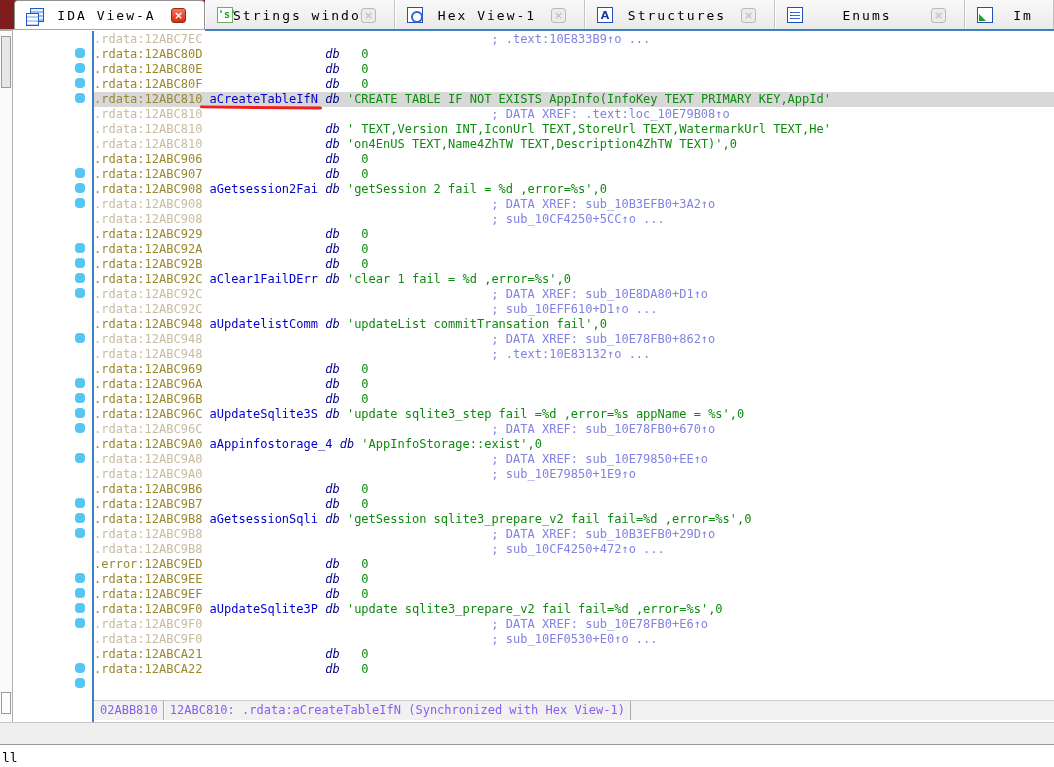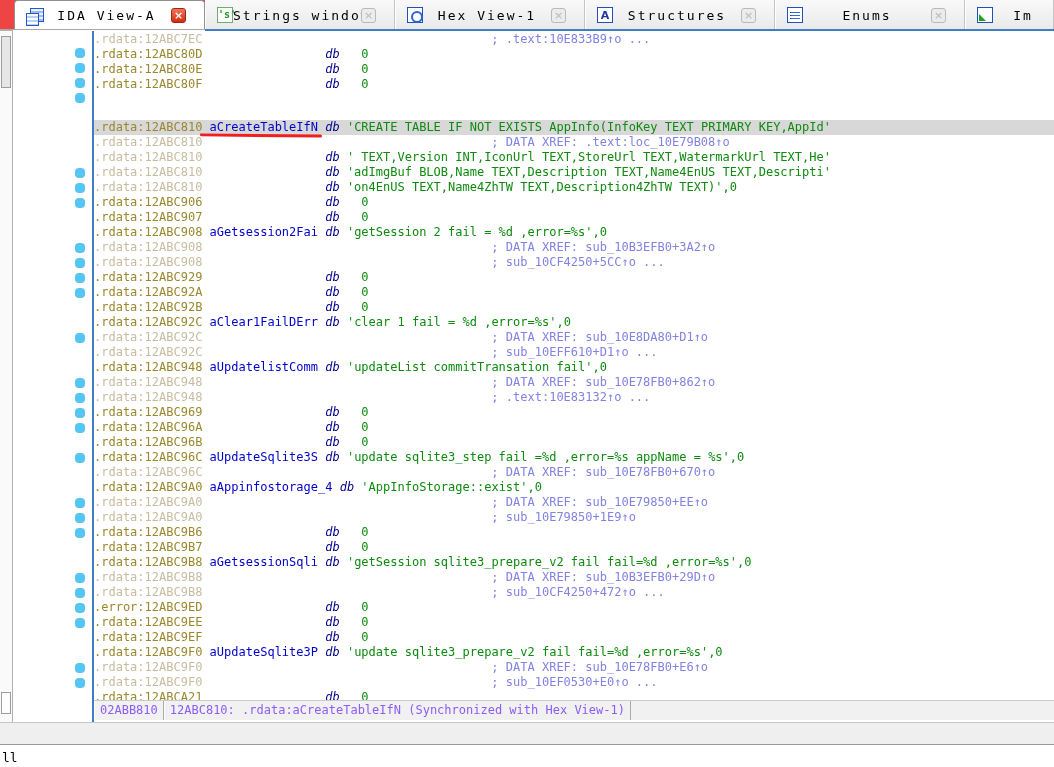--- a/index.html
+++ b/index.html
@@ -1,20 +1,20 @@
 <!DOCTYPE html>
 <html><head>
 <meta charset="utf-8">
 <style>
   * { margin:0; padding:0; box-sizing:border-box; }
   html,body { width:1054px; height:767px; background:#fff; overflow:hidden;
               font-family:"DejaVu Sans Mono", monospace; }
   
   .tabbar { position:absolute; left:0; top:0; width:1054px; height:30px;
-            background:#ef4444; border-bottom:1px solid #a9a9a9;
+            background:#7f1d1d; border-bottom:1px solid #a9a9a9;
             display:flex; padding-left:14px; overflow:hidden;justify-content:flex-end; }
   .tab { height:30px; display:flex; align-items:center;
          background:linear-gradient(#f9f9f9,#e9e9e9);
          border-right:1px solid #c4c4c4; border-left:1px solid #ffffff;
          position:relative; flex:0 0 auto; overflow:hidden; }
   .tab.active { background:#fff; border:1px solid #919191; border-bottom:none;
                 border-radius:4px 4px 0 0; z-index:3; }
   .tablabel { flex:1; text-align:center; font-size:13px; letter-spacing:2px; color:#000;
               white-space:nowrap; overflow:hidden; }
   .tabicon { width:16px; height:16px; margin-left:11px; position:relative; flex:0 0 16px; }
@@ -53,21 +53,21 @@
   .vbox   { position:absolute; left:1px; bottom:8px; width:10px; height:22px;
             background:#fdfdfd; border:1px solid #9c9c9c; }
   
   .pane { position:absolute; left:13px; top:30px; width:1041px; height:692px; background:#fff; }
   .bluev { position:absolute; left:79px; top:1px; width:2px; height:691px; background:#3e7ec2; }
   .blueh { position:absolute; left:192px; top:-1px; width:849px; height:2px; background:#3e7ec2; }
   .gutter { position:absolute; left:0; top:0; width:79px; height:692px; background:#fff; }
   .dot { position:absolute; left:62px; width:10px; height:10px; border-radius:4px; background:#55c6f2; }
   .listing { position:absolute; left:81px; top:2px; width:960px; }
   .row { height:15px; line-height:15px; white-space:pre; font-size:12px; color:#000; }
-  .row.hl { background:#d8d8d8;margin-top:28px; }
+  .row.hl { background:#d8d8d8; }
   .addr { color:#9a882e; }
   .addr.cont { color:#c8bca0; }
   .nm  { color:#0000cd; }
   .kw  { color:#00008b;font-style:italic; }
   .grn { color:#0e8a0e; }
   .cmt { color:#8282e2; }
   .nm.redline { position:relative; display:inline-block; }
   .nm.redline::after { content:''; position:absolute; left:-10px; right:-4px; bottom:-2px;
       height:3px; background:#f02020; border-radius:2px; transform:rotate(0.6deg); }
   
@@ -152,21 +152,20 @@
       <div class="dot" style="top: 648px;"></div>
     </div>
   <div class="listing" id="listing">
       <div class="row"><span class="addr cont">.rdata:12ABC7EC</span>                                        <span class="cmt">; .text:10E833B9↑o ...</span></div>
       <div class="row"><span class="addr">.rdata:12ABC80D</span>                 <span class="kw">db</span>   <span class="grn">0</span></div>
       <div class="row"><span class="addr">.rdata:12ABC80E</span>                 <span class="kw">db</span>   <span class="grn">0</span></div>
       <div class="row"><span class="addr">.rdata:12ABC80F</span>                 <span class="kw">db</span>   <span class="grn">0</span></div>
       <div class="row hl"><span class="addr">.rdata:12ABC810</span> <span class="nm redline">aCreateTableIfN</span> <span class="kw">db</span> <span class="grn">'CREATE TABLE IF NOT EXISTS AppInfo(InfoKey TEXT PRIMARY KEY,AppId'</span></div>
       <div class="row"><span class="addr cont">.rdata:12ABC810</span>                                        <span class="cmt">; DATA XREF: .text:loc_10E79B08↑o</span></div>
       <div class="row"><span class="addr cont">.rdata:12ABC810</span>                 <span class="kw">db</span> <span class="grn">' TEXT,Version INT,IconUrl TEXT,StoreUrl TEXT,WatermarkUrl TEXT,He'</span></div>
-      <div class="row"><span class="addr cont">.rdata:12ABC810</span>                 <span class="kw">db</span> <span class="grn">'adImgBuf BLOB,Name TEXT,Description TEXT,Name4EnUS TEXT,Descripti'</span></div>
       <div class="row"><span class="addr cont">.rdata:12ABC810</span>                 <span class="kw">db</span> <span class="grn">'on4EnUS TEXT,Name4ZhTW TEXT,Description4ZhTW TEXT)',0</span></div>
       <div class="row"><span class="addr">.rdata:12ABC906</span>                 <span class="kw">db</span>   <span class="grn">0</span></div>
       <div class="row"><span class="addr">.rdata:12ABC907</span>                 <span class="kw">db</span>   <span class="grn">0</span></div>
       <div class="row"><span class="addr">.rdata:12ABC908</span> <span class="nm">aGetsession2Fai</span> <span class="kw">db</span> <span class="grn">'getSession 2 fail = %d ,error=%s',0</span></div>
       <div class="row"><span class="addr cont">.rdata:12ABC908</span>                                        <span class="cmt">; DATA XREF: sub_10B3EFB0+3A2↑o</span></div>
       <div class="row"><span class="addr cont">.rdata:12ABC908</span>                                        <span class="cmt">; sub_10CF4250+5CC↑o ...</span></div>
       <div class="row"><span class="addr">.rdata:12ABC929</span>                 <span class="kw">db</span>   <span class="grn">0</span></div>
       <div class="row"><span class="addr">.rdata:12ABC92A</span>                 <span class="kw">db</span>   <span class="grn">0</span></div>
       <div class="row"><span class="addr">.rdata:12ABC92B</span>                 <span class="kw">db</span>   <span class="grn">0</span></div>
       <div class="row"><span class="addr">.rdata:12ABC92C</span> <span class="nm">aClear1FailDErr</span> <span class="kw">db</span> <span class="grn">'clear 1 fail = %d ,error=%s',0</span></div>

